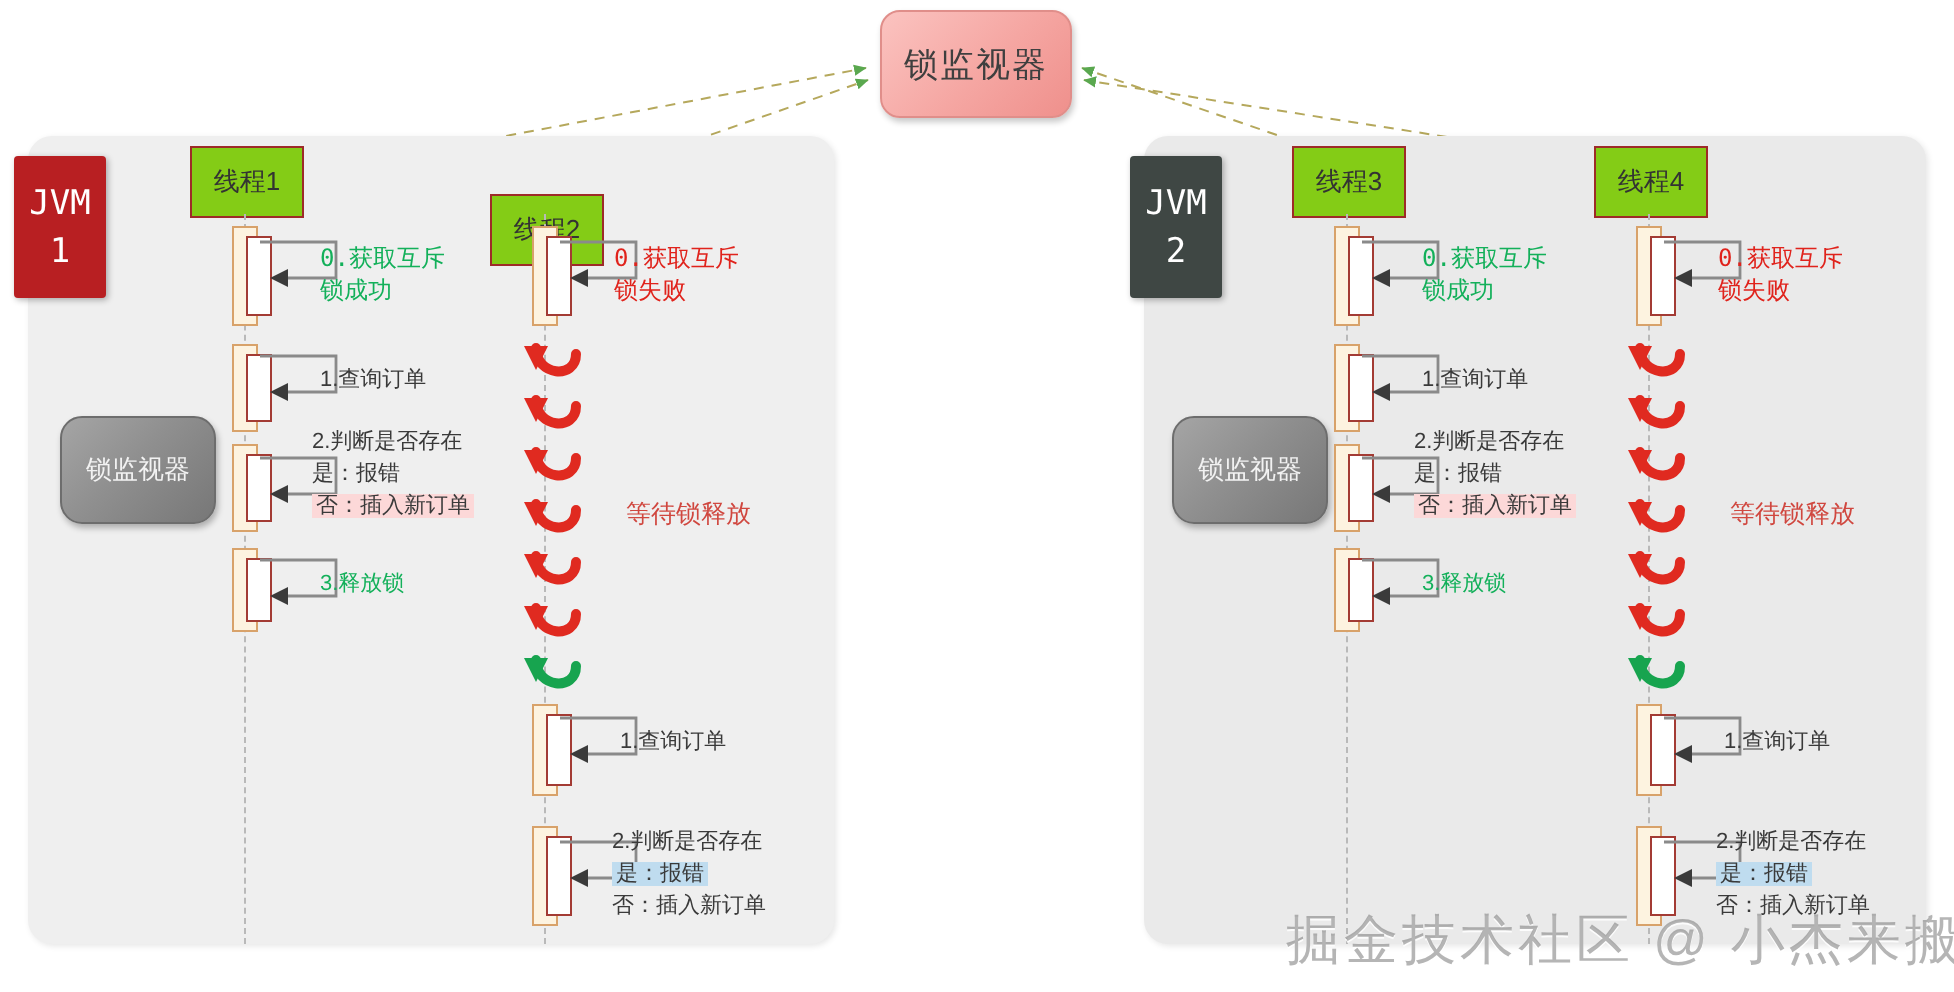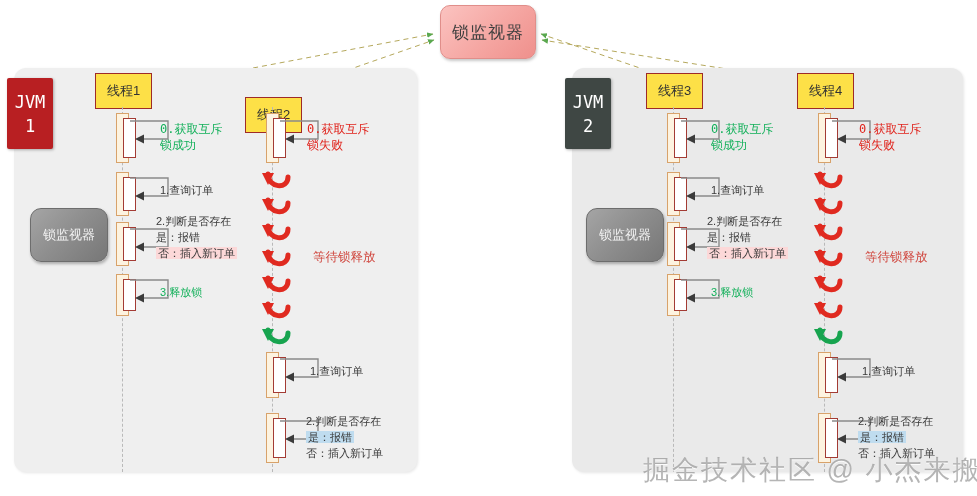--- a/index.html
+++ b/index.html
@@ -43,21 +43,21 @@
     background:linear-gradient(135deg,#a5a5a5 0%,#8f8f8f 45%,#777777 100%);
     border:1px solid #6d6d6d;box-shadow:1px 2px 3px rgba(0,0,0,.28);
     display:flex;align-items:center;justify-content:center;
     color:#f2f2f2;font-size:13px;
   }
   .monitor-inner.m1{left:30px;top:208px;}
   .monitor-inner.m2{left:586px;top:208px;}
 
   
   .thread-head{
-    position:absolute;width:55px;height:34px;background:#fde047;
+    position:absolute;width:55px;height:34px;background:#84cc16;
     border:1.6px solid #9e2b28;
     display:flex;align-items:center;justify-content:center;
     color:#333;font-size:13px;
   }
 
   
   .lifeline{
     position:absolute;width:0;border-left:1px dashed #b9b9b9;
   }
 

